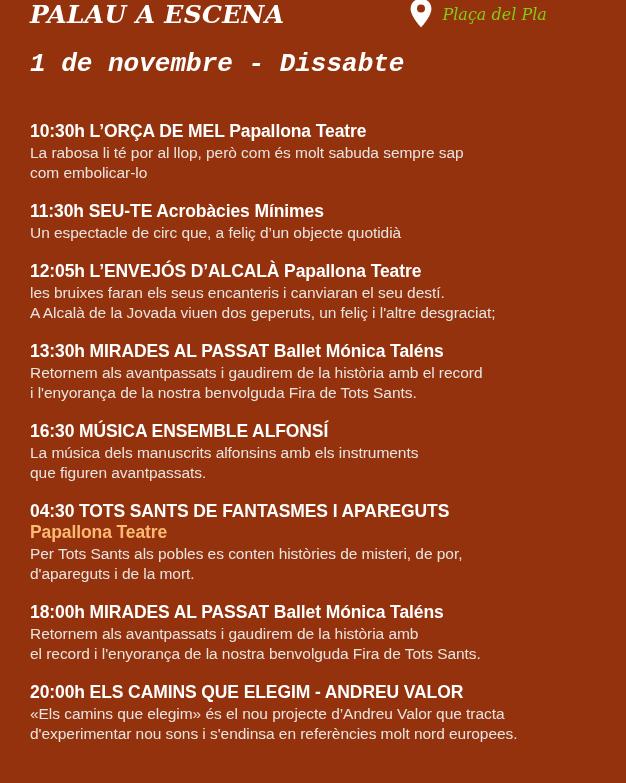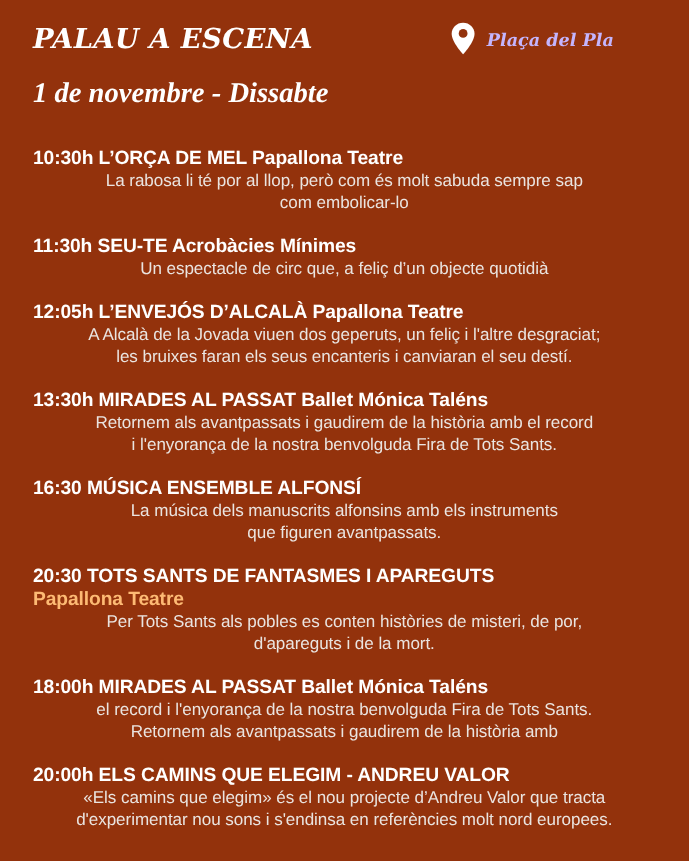--- a/index.html
+++ b/index.html
@@ -26,22 +26,21 @@
   }
 
   
   .header {
     position: relative;
     height: 120px;
   }
 
   .brand-row {
     display: flex;
-    align-items: flex-end;
-    padding-top: 21px;
+    align-items: flex-start;
   }
 
   .brand-title {
     font-family: "DejaVu Serif", "Liberation Serif", serif;
     font-style: italic;
     font-weight: bold;
     font-size: 25px;
     letter-spacing: 0.3px;
     color: #ffffff;
     white-space: nowrap;
@@ -58,39 +57,39 @@
     width: 22px;
     height: 30px;
     display: block;
     flex: 0 0 auto;
     margin-top: -2px;
   }
 
   .venue-label {
     font-family: "DejaVu Serif", "Liberation Serif", serif;
     font-style: italic;
-    font-weight: bold;
+    font-weight: normal;
     font-size: 16px;
-    color: #c4b5fd;
+    color: #84cc16;
     white-space: nowrap;
   }
 
   .date-line {
-    font-family: Liberation Serif, serif;
+    font-family: Liberation Mono, monospace;
     font-style: italic;
     font-weight: bold;
     font-size: 26px;
     color: #ffffff;
     margin-top: 20px;
     white-space: nowrap;
   }
 
   
   .events {
-    margin-top: 13px;
+    margin-top: 1px;
   }
 
   .event {
     margin-bottom: 18px;
   }
 
   .event-title {
     font-family: "Liberation Sans", sans-serif;
     font-weight: bold;
     font-size: 17.5px;
@@ -109,21 +108,20 @@
   }
 
   .event-desc {
     font-family: "Liberation Sans", sans-serif;
     font-weight: normal;
     font-size: 15.5px;
     line-height: 20px;
     color: #eae4e0;
     letter-spacing: -0.05px;
     margin-top: 1px;
-    text-align: center;
   }
 
   .event-desc-line { display: block; white-space: nowrap; }
 </style>
 </head>
 <body>
 
 <div class="poster">
 
   <div class="header">
@@ -158,22 +156,22 @@
 
       <div class="event-desc">
         <span class="event-desc-line">Un espectacle de circ que, a feliç d’un objecte quotidià</span>
       </div>
     </div>
 
     <div class="event">
       <div class="event-title">12:05h L’ENVEJÓS D’ALCALÀ Papallona Teatre</div>
 
       <div class="event-desc">
+        <span class="event-desc-line">les bruixes faran els seus encanteris i canviaran el seu destí.</span>
         <span class="event-desc-line">A Alcalà de la Jovada viuen dos geperuts, un feliç i l'altre desgraciat;</span>
-        <span class="event-desc-line">les bruixes faran els seus encanteris i canviaran el seu destí.</span>
       </div>
     </div>
 
     <div class="event">
       <div class="event-title">13:30h MIRADES AL PASSAT Ballet Mónica Taléns</div>
 
       <div class="event-desc">
         <span class="event-desc-line">Retornem als avantpassats i gaudirem de la història amb el record</span>
         <span class="event-desc-line">i l'enyorança de la nostra benvolguda Fira de Tots Sants.</span>
       </div>
@@ -182,34 +180,34 @@
     <div class="event">
       <div class="event-title">16:30 MÚSICA ENSEMBLE ALFONSÍ</div>
 
       <div class="event-desc">
         <span class="event-desc-line">La música dels manuscrits alfonsins amb els instruments</span>
         <span class="event-desc-line">que figuren avantpassats.</span>
       </div>
     </div>
 
     <div class="event">
-      <div class="event-title">20:30 TOTS SANTS DE FANTASMES I APAREGUTS</div>
+      <div class="event-title">04:30 TOTS SANTS DE FANTASMES I APAREGUTS</div>
       <div class="event-subtitle">Papallona Teatre</div>
       <div class="event-desc">
         <span class="event-desc-line">Per Tots Sants als pobles es conten històries de misteri, de por,</span>
         <span class="event-desc-line">d'apareguts i de la mort.</span>
       </div>
     </div>
 
     <div class="event">
       <div class="event-title">18:00h MIRADES AL PASSAT Ballet Mónica Taléns</div>
 
       <div class="event-desc">
+        <span class="event-desc-line">Retornem als avantpassats i gaudirem de la història amb</span>
         <span class="event-desc-line">el record i l'enyorança de la nostra benvolguda Fira de Tots Sants.</span>
-        <span class="event-desc-line">Retornem als avantpassats i gaudirem de la història amb</span>
       </div>
     </div>
 
     <div class="event">
       <div class="event-title">20:00h ELS CAMINS QUE ELEGIM - ANDREU VALOR</div>
 
       <div class="event-desc">
         <span class="event-desc-line">«Els camins que elegim» és el nou projecte d’Andreu Valor que tracta</span>
         <span class="event-desc-line">d'experimentar nou sons i s'endinsa en referències molt nord europees.</span>
       </div>

